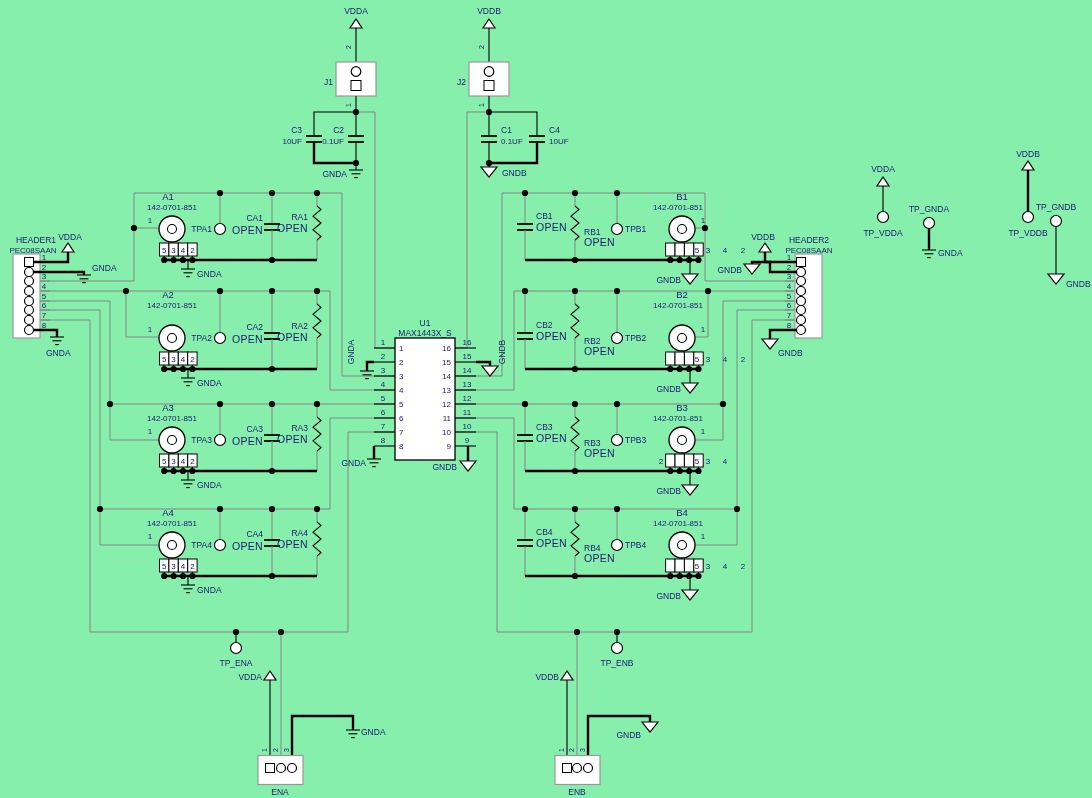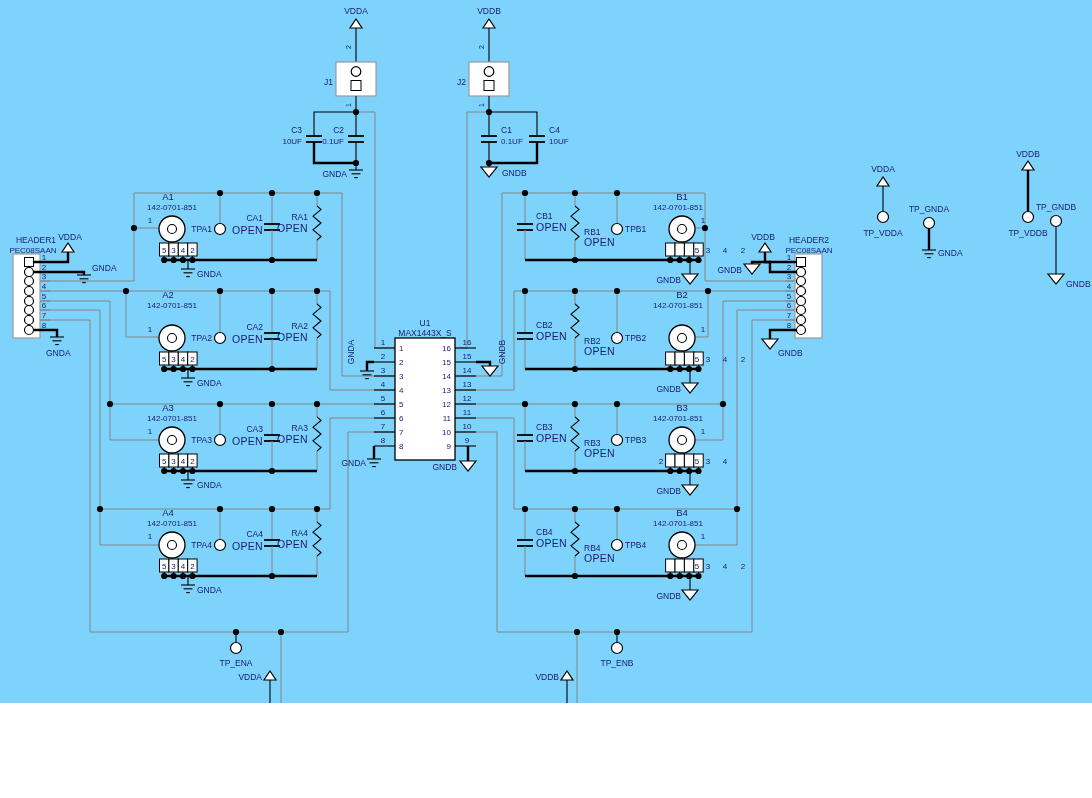--- a/index.html
+++ b/index.html
@@ -1,16 +1,16 @@
 <!DOCTYPE html>
 <html><head>
 <meta charset="utf-8">
 <style>
   html,body{margin:0;padding:0;background:#ffffff;}
-  #stage{width:1092px;height:703px;position:relative;background:#7dd3fc;}
+  #stage{width:1092px;height:798px;position:relative;background:#86efac;}
   svg{display:block;}
   text{font-family:"Liberation Sans","DejaVu Sans",sans-serif;fill:#1a1a70;}
   .s7{font-size:7px;}
   .s8{font-size:8px;}
   .s85{font-size:8.5px;}
   .s9{font-size:9.5px;}
   .op{font-size:10.5px;letter-spacing:.3px;}
   .mid{text-anchor:middle;}
   .end{text-anchor:end;}
   .w{stroke:#848484;stroke-width:1;fill:none;}

